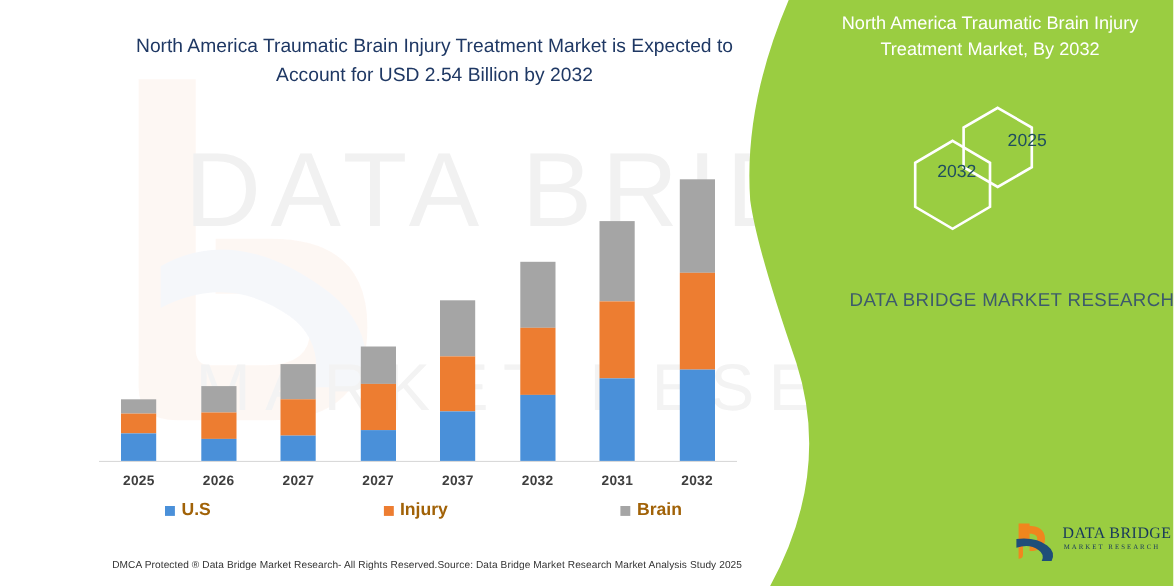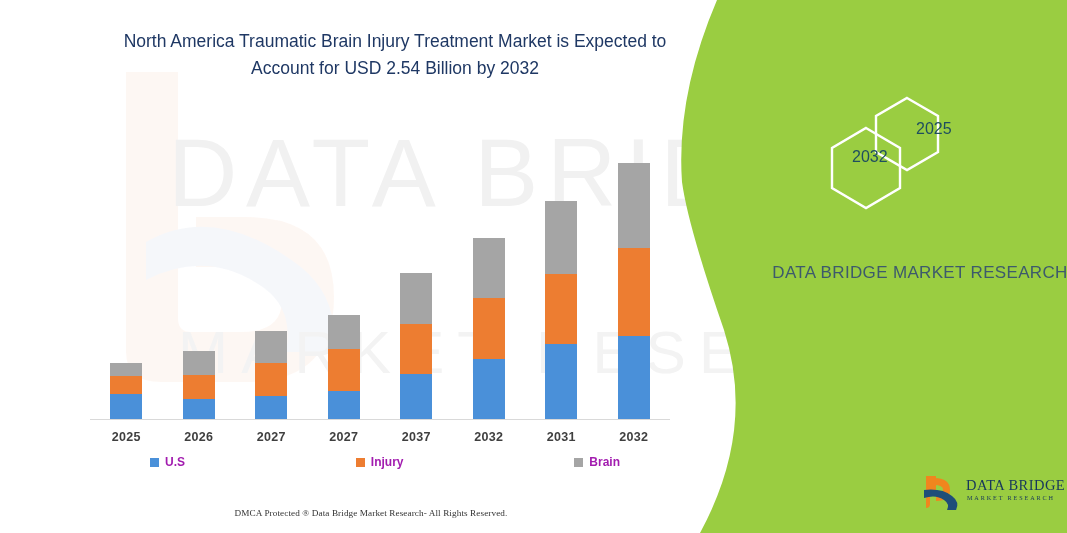--- a/index.html
+++ b/index.html
@@ -143,34 +143,34 @@
     display: flex;
     align-items: center;
     gap: 6px;
   }
   .legend-swatch {
     width: 9px;
     height: 9px;
     display: inline-block;
   }
   .legend-label {
-    font-size: 12px;
+    font-size: 16px;
     font-weight: bold;
-    color: #a21caf;
+    color: #a16207;
   }
 
   
   #footer {
     position: absolute;
-    left: 76px;
+    left: 102px;
     top: 508px;
     width: 590px;
     display: flex;
-    justify-content: center;
-    font-family: Liberation Serif, serif;
+    justify-content: flex-start;
+    font-family: Liberation Sans, sans-serif;
     font-size: 9.2px;
     color: #333333;
     letter-spacing: 0.01em;
   }
 
   
   #panel-title {
     position: absolute;
     left: 740px;
     top: 10px;
@@ -323,22 +323,24 @@
         <span class="legend-label">Injury</span>
       </div>
       <div class="legend-item">
         <span class="legend-swatch" style="background: rgb(165, 165, 165);"></span>
         <span class="legend-label">Brain</span>
       </div>
     </div>
 
   <div id="footer">
     <span>DMCA Protected ® Data Bridge Market Research- All Rights Reserved.</span>
+    <span>Source: Data Bridge Market Research  Market Analysis Study 2025</span>
   </div>
 
+  <div id="panel-title">North America Traumatic Brain Injury Treatment Market, By 2032</div>
 
   <div id="hex-group">
     <svg width="170" height="120" viewBox="0 0 170 120" aria-hidden="true">
       <polygon points="87,8 118,26 118,62 87,80 56,62 56,26" fill="none" stroke="#ffffff" stroke-width="2.4"></polygon>
       <polygon points="46,38 80,58 80,98 46,118 12,98 12,58" fill="none" stroke="#ffffff" stroke-width="2.4"></polygon>
     </svg>
     <span class="hex-label" id="hex-label-2032">2032</span>
     <span class="hex-label" id="hex-label-2025">2025</span>
   </div>
 

